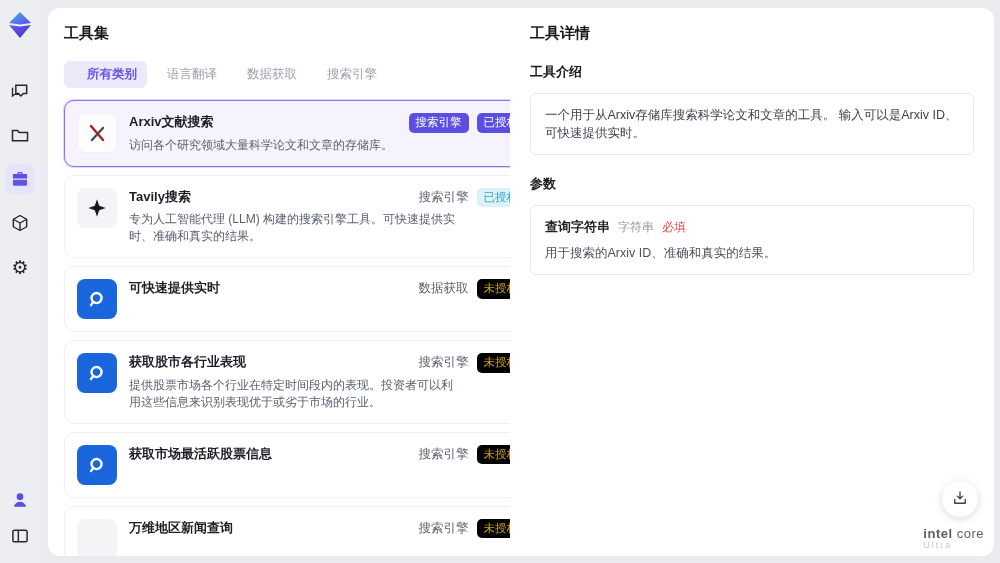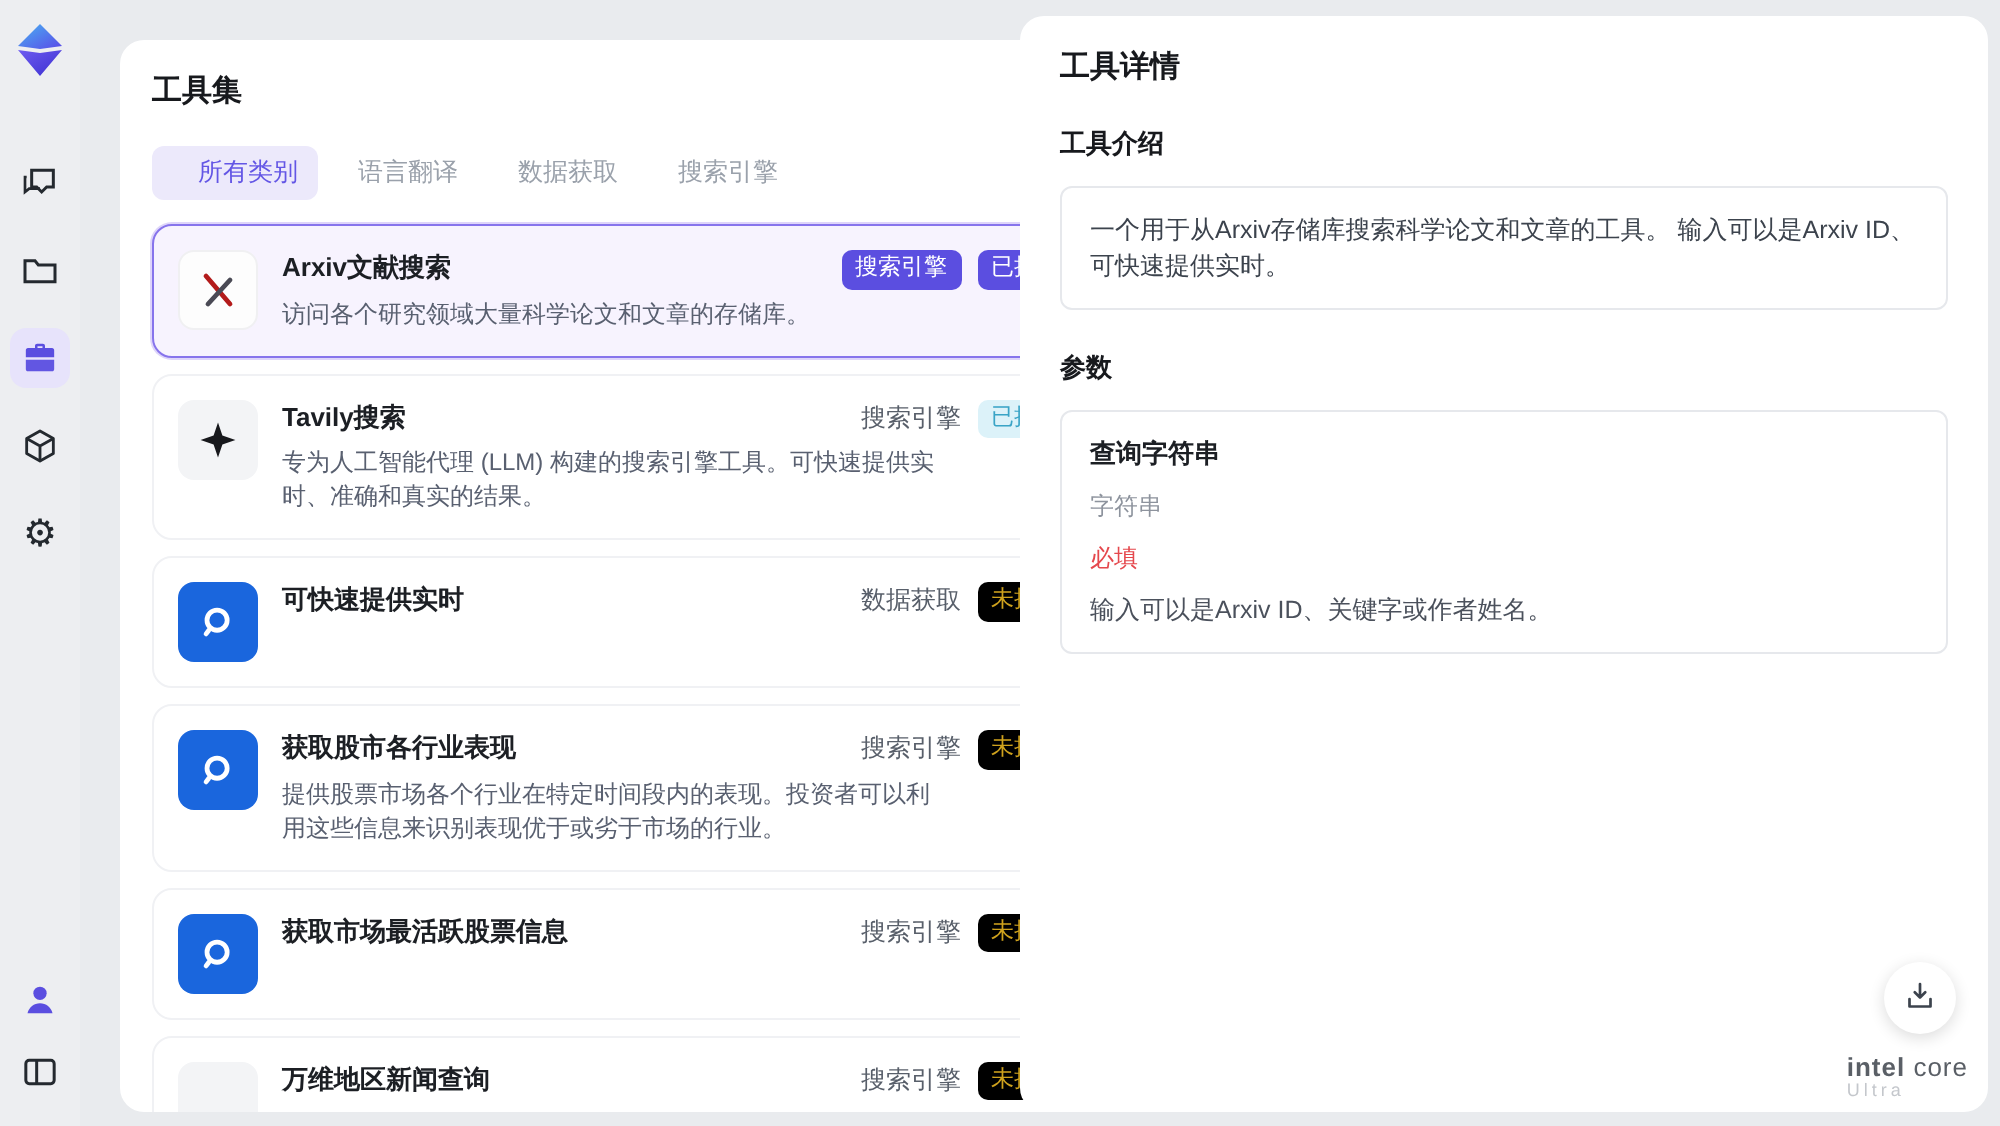--- a/index.html
+++ b/index.html
@@ -18,30 +18,30 @@
   .nav-item {
     width:30px; height:30px; border-radius:8px; display:flex;
     align-items:center; justify-content:center; cursor:pointer;
   }
   .nav-item svg { display:block; }
   .nav-item.active { background:#e7e3fb; }
   .sidebar-bottom { margin-top:auto; display:flex; flex-direction:column; align-items:center; gap:6px; margin-bottom:12px; }
   .gear-glyph { font-size:19px; color:#24292f; line-height:1; }
   
   .panel { position:absolute; background:#ffffff; border-radius:12px; }
-  .panel-left  { left:60px; top:8px; width:520px; bottom:7px; padding:16px 16px 0 16px; overflow:hidden;margin-top:12px; }
+  .panel-left  { left:48px; top:8px; width:520px; bottom:7px; padding:16px 16px 0 16px; overflow:hidden; }
   .panel-right { left:510px; right:6px; top:8px; bottom:7px; padding:16px 20px; }
   .panel-title { font-size:15px; font-weight:bold; color:#17191d; }
   
   .tabs { display:flex; gap:10px; margin-top:18px; margin-bottom:12px; }
   .tab {
     font-size:12.5px; color:#9aa1ab; padding:5px 10px; border-radius:6px;
     cursor:pointer; white-space:nowrap;
   }
-  .tab.active { background:#ece9fb; color:#6356e5; font-weight:normal;padding-left:23px; }
+  .tab.active { background:#ece9fb; color:#6356e5; font-weight:bold;padding-left:23px; }
   
   .tool-list { position:relative; padding-right:14px; }
   .tool-card {
     display:flex; gap:12px; padding:12px 12px; background:#fff;
     border:1px solid #f0f1f4; border-radius:10px; margin-bottom:8px; cursor:pointer;
   }
   .tool-card.selected { background:#f7f3fe; border:1.5px solid #8774ec; box-shadow:0 0 0 1px #ded5fa; }
   .tool-icon {
     width:40px; height:40px; border-radius:8px; flex:0 0 40px;
     display:flex; align-items:center; justify-content:center;
@@ -64,21 +64,21 @@
   .sb-arrow { position:absolute; left:2px; width:0; height:0; border-left:4px solid transparent; border-right:4px solid transparent; }
   .sb-arrow.up   { top:0; border-bottom:5px solid #8f949c; }
   .sb-arrow.down { bottom:0; border-top:5px solid #3c4046; }
   .sb-thumb { position:absolute; left:1px; top:10px; width:8px; height:182px; background:#c7cbd1; border:1px solid #aeb3ba; border-radius:4px; }
   
   .section-h { font-size:13px; font-weight:bold; color:#17191d; margin-top:20px; }
   .detail-box {
     border:1px solid #e6e8ec; border-radius:6px; padding:12px 14px;
     margin-top:12px; font-size:12.5px; color:#3c434d; line-height:18px;
   }
-  .param-line { display:flex; align-items:flex-start; gap:8px;flex-direction:column; }
+  .param-line { display:flex; align-items:flex-end; gap:8px; }
   .param-name { font-size:13px; font-weight:bold; color:#1c1f24; }
   .param-type { font-size:12px; color:#8d939d; }
   .param-required { font-size:12px; color:#e5484d; }
   .param-desc { margin-top:8px; font-size:12.5px; color:#4b515c; }
   
   .download-fab {
     position:absolute; right:22px; bottom:46px; width:36px; height:36px; border-radius:50%;
     background:#ffffff; box-shadow:0 2px 8px rgba(0,0,0,.14); display:flex;
     align-items:center; justify-content:center; cursor:pointer;
   }
@@ -301,21 +301,21 @@
     <span>一个用于从Arxiv存储库搜索科学论文和文章的工具。 输入可以是Arxiv ID、可快速提供实时。</span>
   </div>
 
   <div class="section-h">参数</div>
   <div class="detail-box">
     <div class="param-line">
       <span class="param-name">查询字符串</span>
       <span class="param-type">字符串</span>
       <span class="param-required">必填</span>
     </div>
-    <div class="param-desc">输入可以是Arxiv ID、关键字或作者姓名。</div>
+    <div class="param-desc">用于搜索的Arxiv ID、准确和真实的结果。</div>
   </div>
 </div>
 
 <div class="download-fab">
   <span>
     <svg width="18" height="18" viewBox="0 0 24 24" fill="none" stroke="#3c434d" stroke-width="1.8" stroke-linecap="round" stroke-linejoin="round">
       <path d="M12 4v9M8.5 9.5L12 13l3.5-3.5"></path>
       <path d="M5 14v5h14v-5"></path>
     </svg>
   </span>

